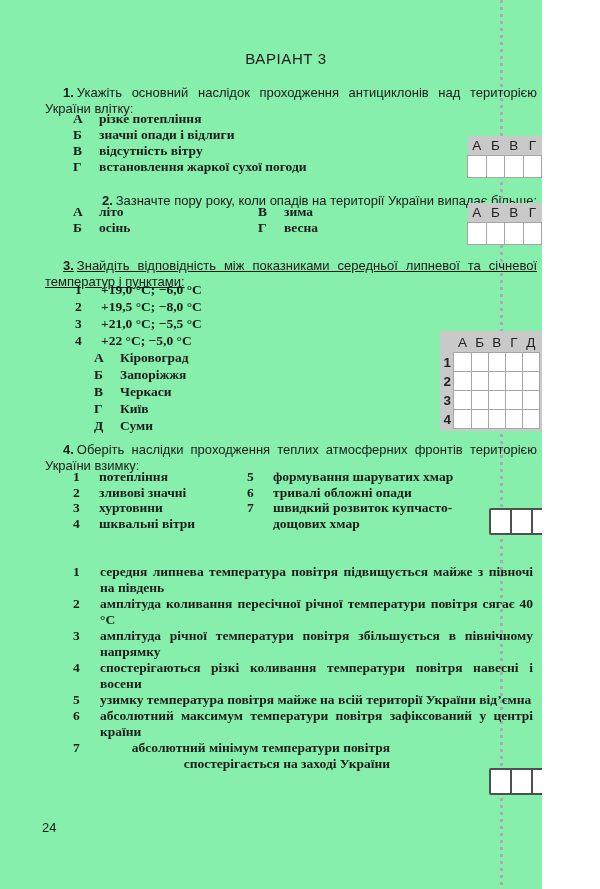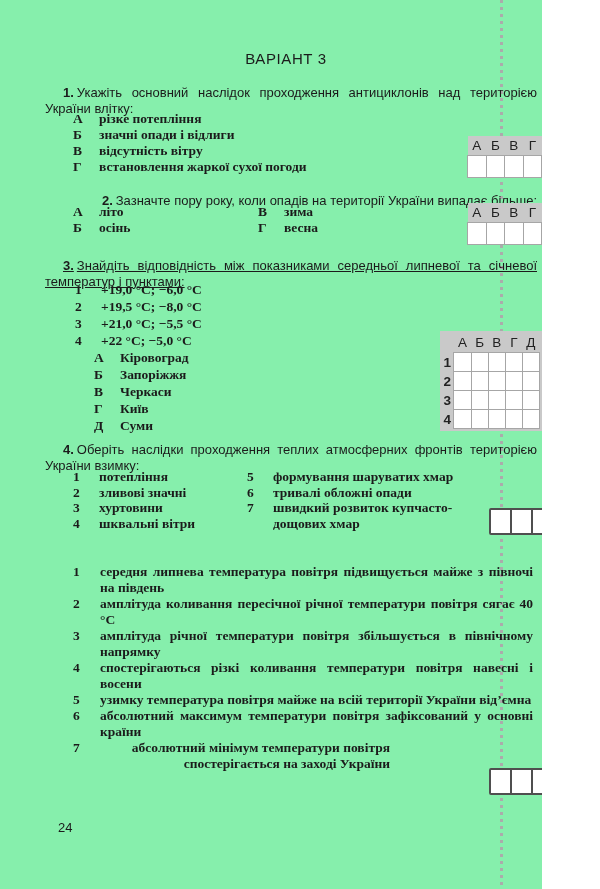--- a/index.html
+++ b/index.html
@@ -34,21 +34,21 @@
   .mgrid-wrap{position:absolute;left:440px;top:331px;background:#c9c9c9;padding:1px 2px 2px 1px;}
   .mgrid{border-collapse:collapse;}
   .mgrid th{background:transparent;font-size:13.5px;padding:0;color:#222;text-align:center;}
   .mgrid th.colh{width:20px;height:20px;font-weight:400;}
   .mgrid th.rowh{width:14px;height:19px;font-weight:700;}
   .mgrid td{width:19px;height:18px;background:#fff;border:1px solid #a6a6a6;padding:0;}
   
   .boxes{position:absolute;display:flex;border:2px solid #4f4f4f;border-radius:2px;background:#fff;}
   .abox{width:19px;height:23px;border-right:2px solid #4f4f4f;}
   .abox:last-child{border-right:none;}
-  .pagenum{position:absolute;left:58px;top:820px;font-size:13px;}
+  .pagenum{position:absolute;left:42px;top:820px;font-size:13px;}
   
   #q1-stem{top:80px;} #q1-opts{left:73px;top:111px;} #q1-grid{left:467px;top:136px;}
   #q2-stem{top:188px;} #q2-optsL{left:73px;top:204px;} #q2-optsR{left:258px;top:204px;} #q2-grid{left:467px;top:203px;}
   #q3-stem{top:253px;text-decoration:underline;} #q3-items{left:75px;top:281px;} #q3-opts{left:94px;top:349px;}
   #q4-stem{top:437px;} #q4-optsL{left:73px;top:469px;} #q4-optsR{left:247px;top:469px;} #q4-boxes{left:489px;top:508px;}
   #q5-stem{top:546px;} #q5-boxes{left:489px;top:768px;}
 </style>
 </head>
 <body>
 
@@ -274,21 +274,21 @@
     <div class="item">
         <span class="inum">4</span>
         <span class="itext">спостерігаються різкі коливання температури повітря навесні і восени</span>
       </div>
     <div class="item">
         <span class="inum">5</span>
         <span class="itext">узимку температура повітря майже на всій території України від’ємна</span>
       </div>
     <div class="item">
         <span class="inum">6</span>
-        <span class="itext">абсолютний максимум температури повітря зафіксований у основні країни</span>
+        <span class="itext">абсолютний максимум температури повітря зафіксований у центрі країни</span>
       </div>
     <div class="item short">
         <span class="inum">7</span>
         <span class="itext">абсолютний мінімум температури повітря спостерігається на заході України</span>
       </div>
   </div>
   <div class="boxes" id="q5-boxes">
     <div class="abox"></div>
     <div class="abox"></div>
     <div class="abox"></div>

